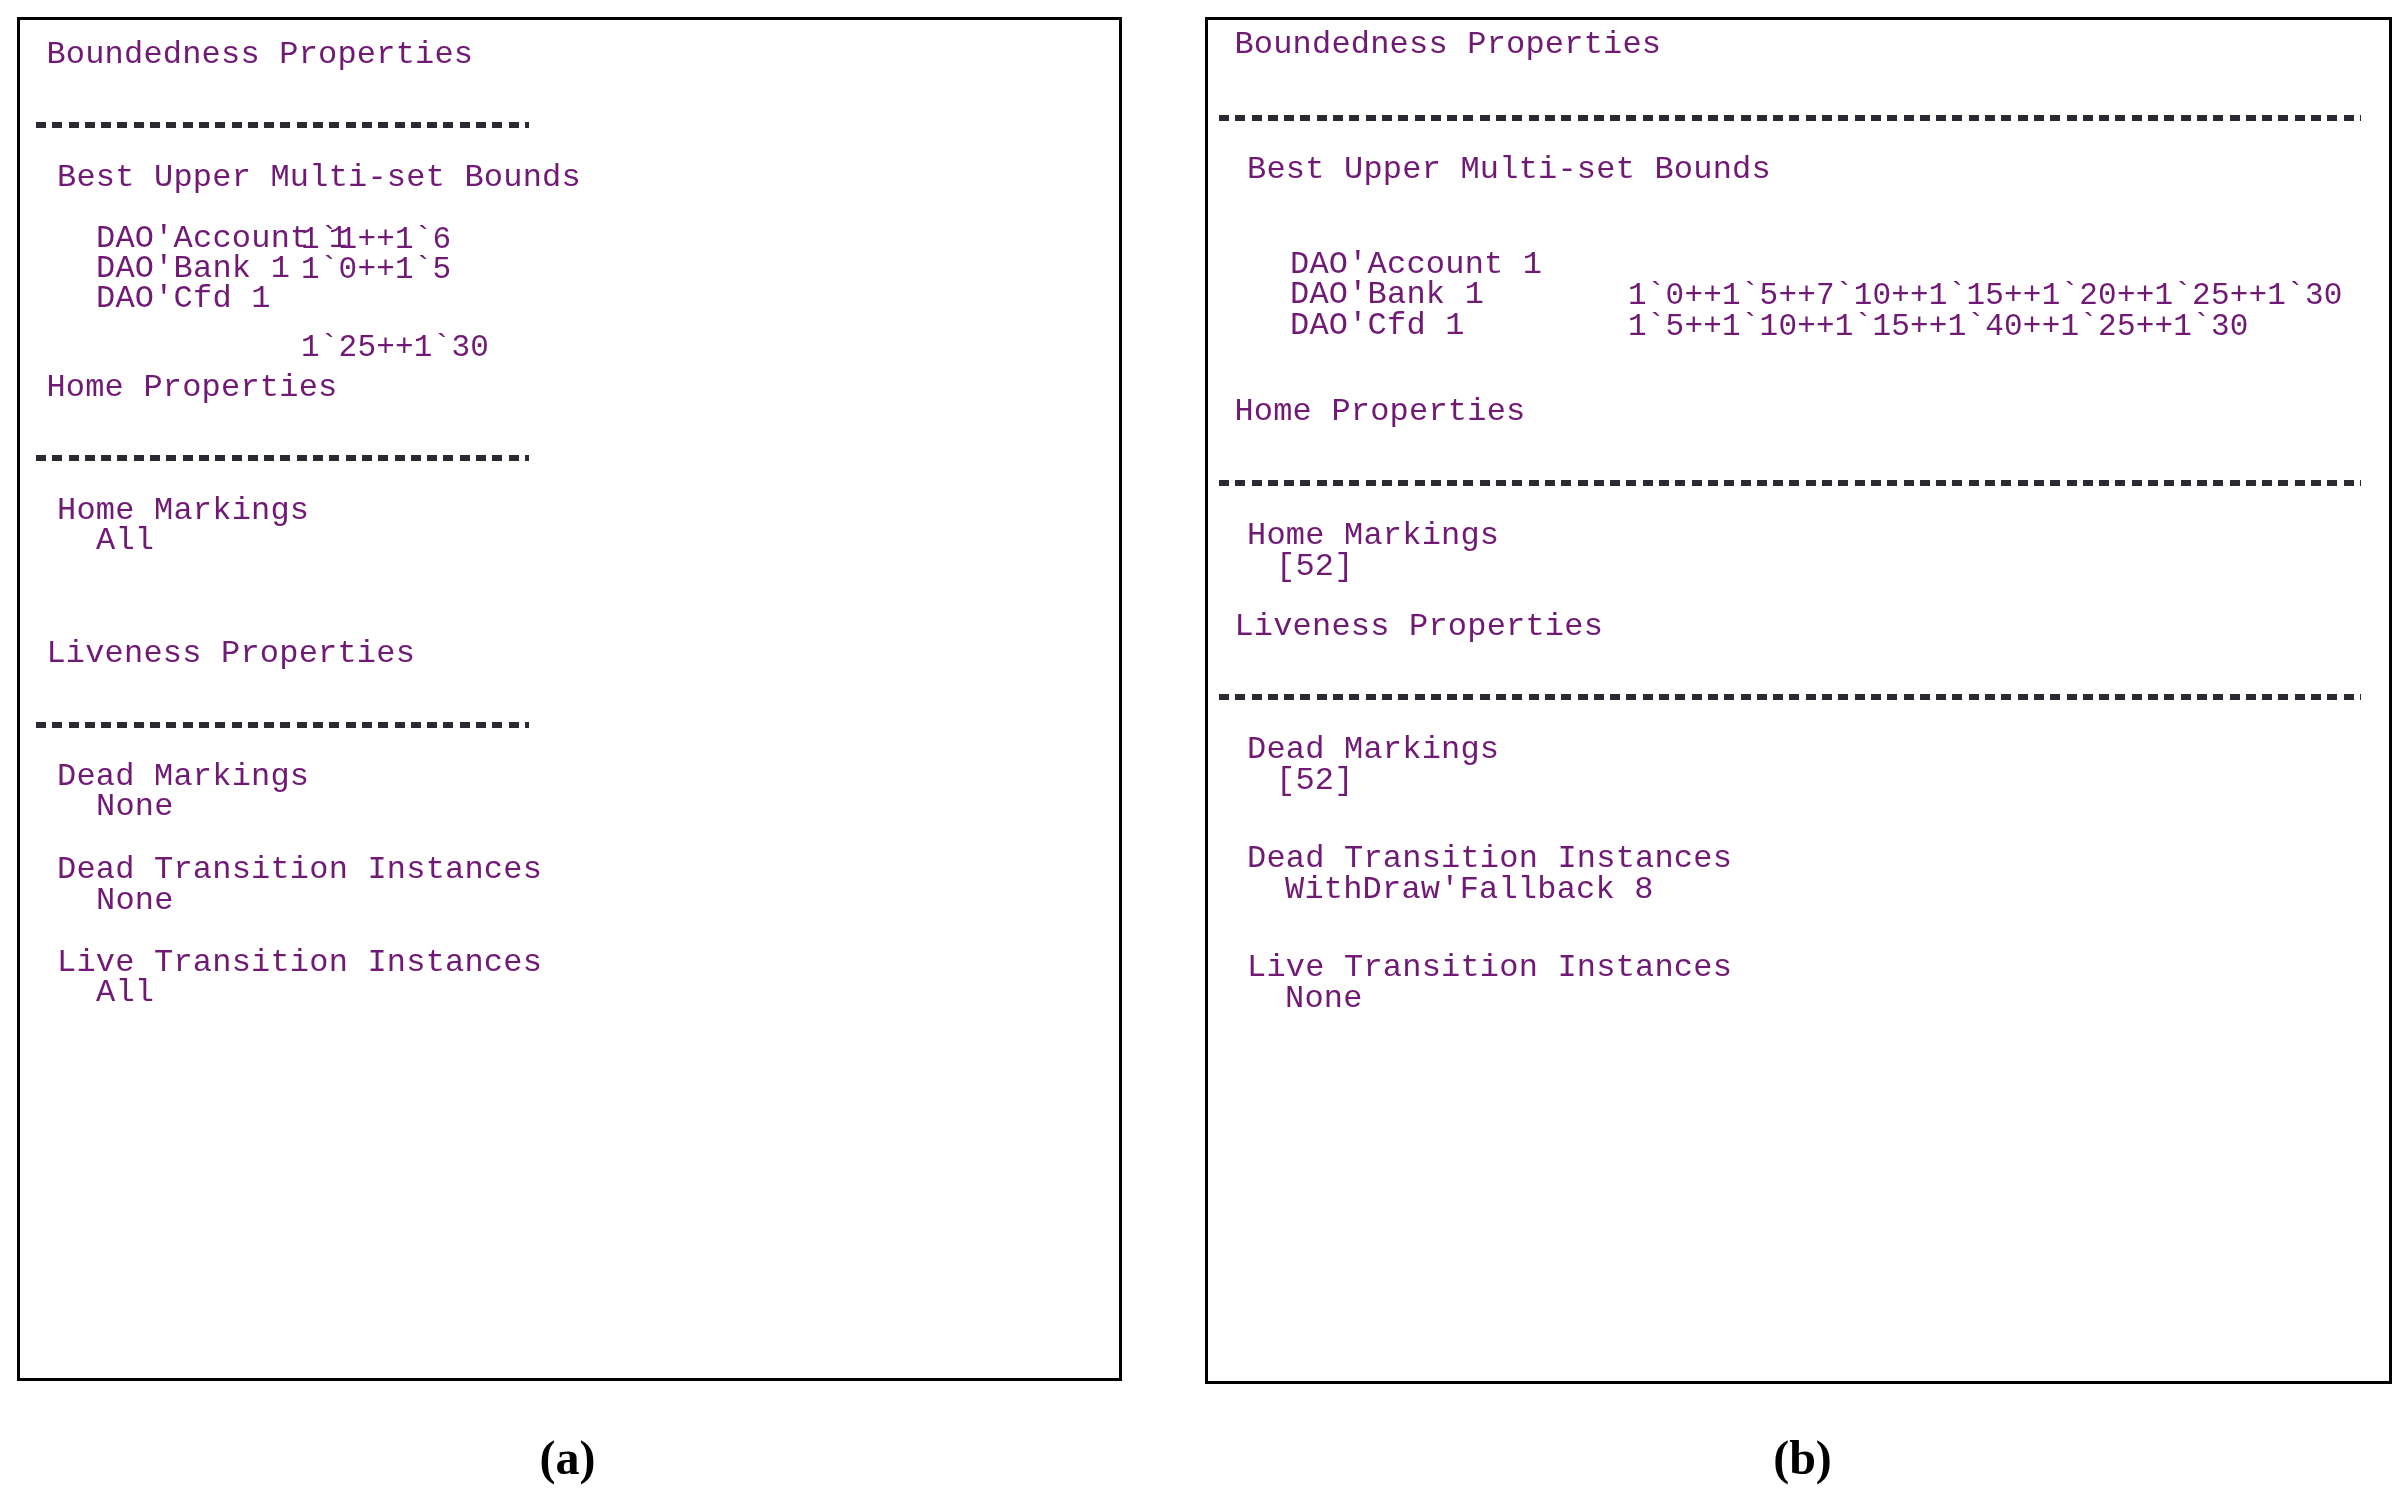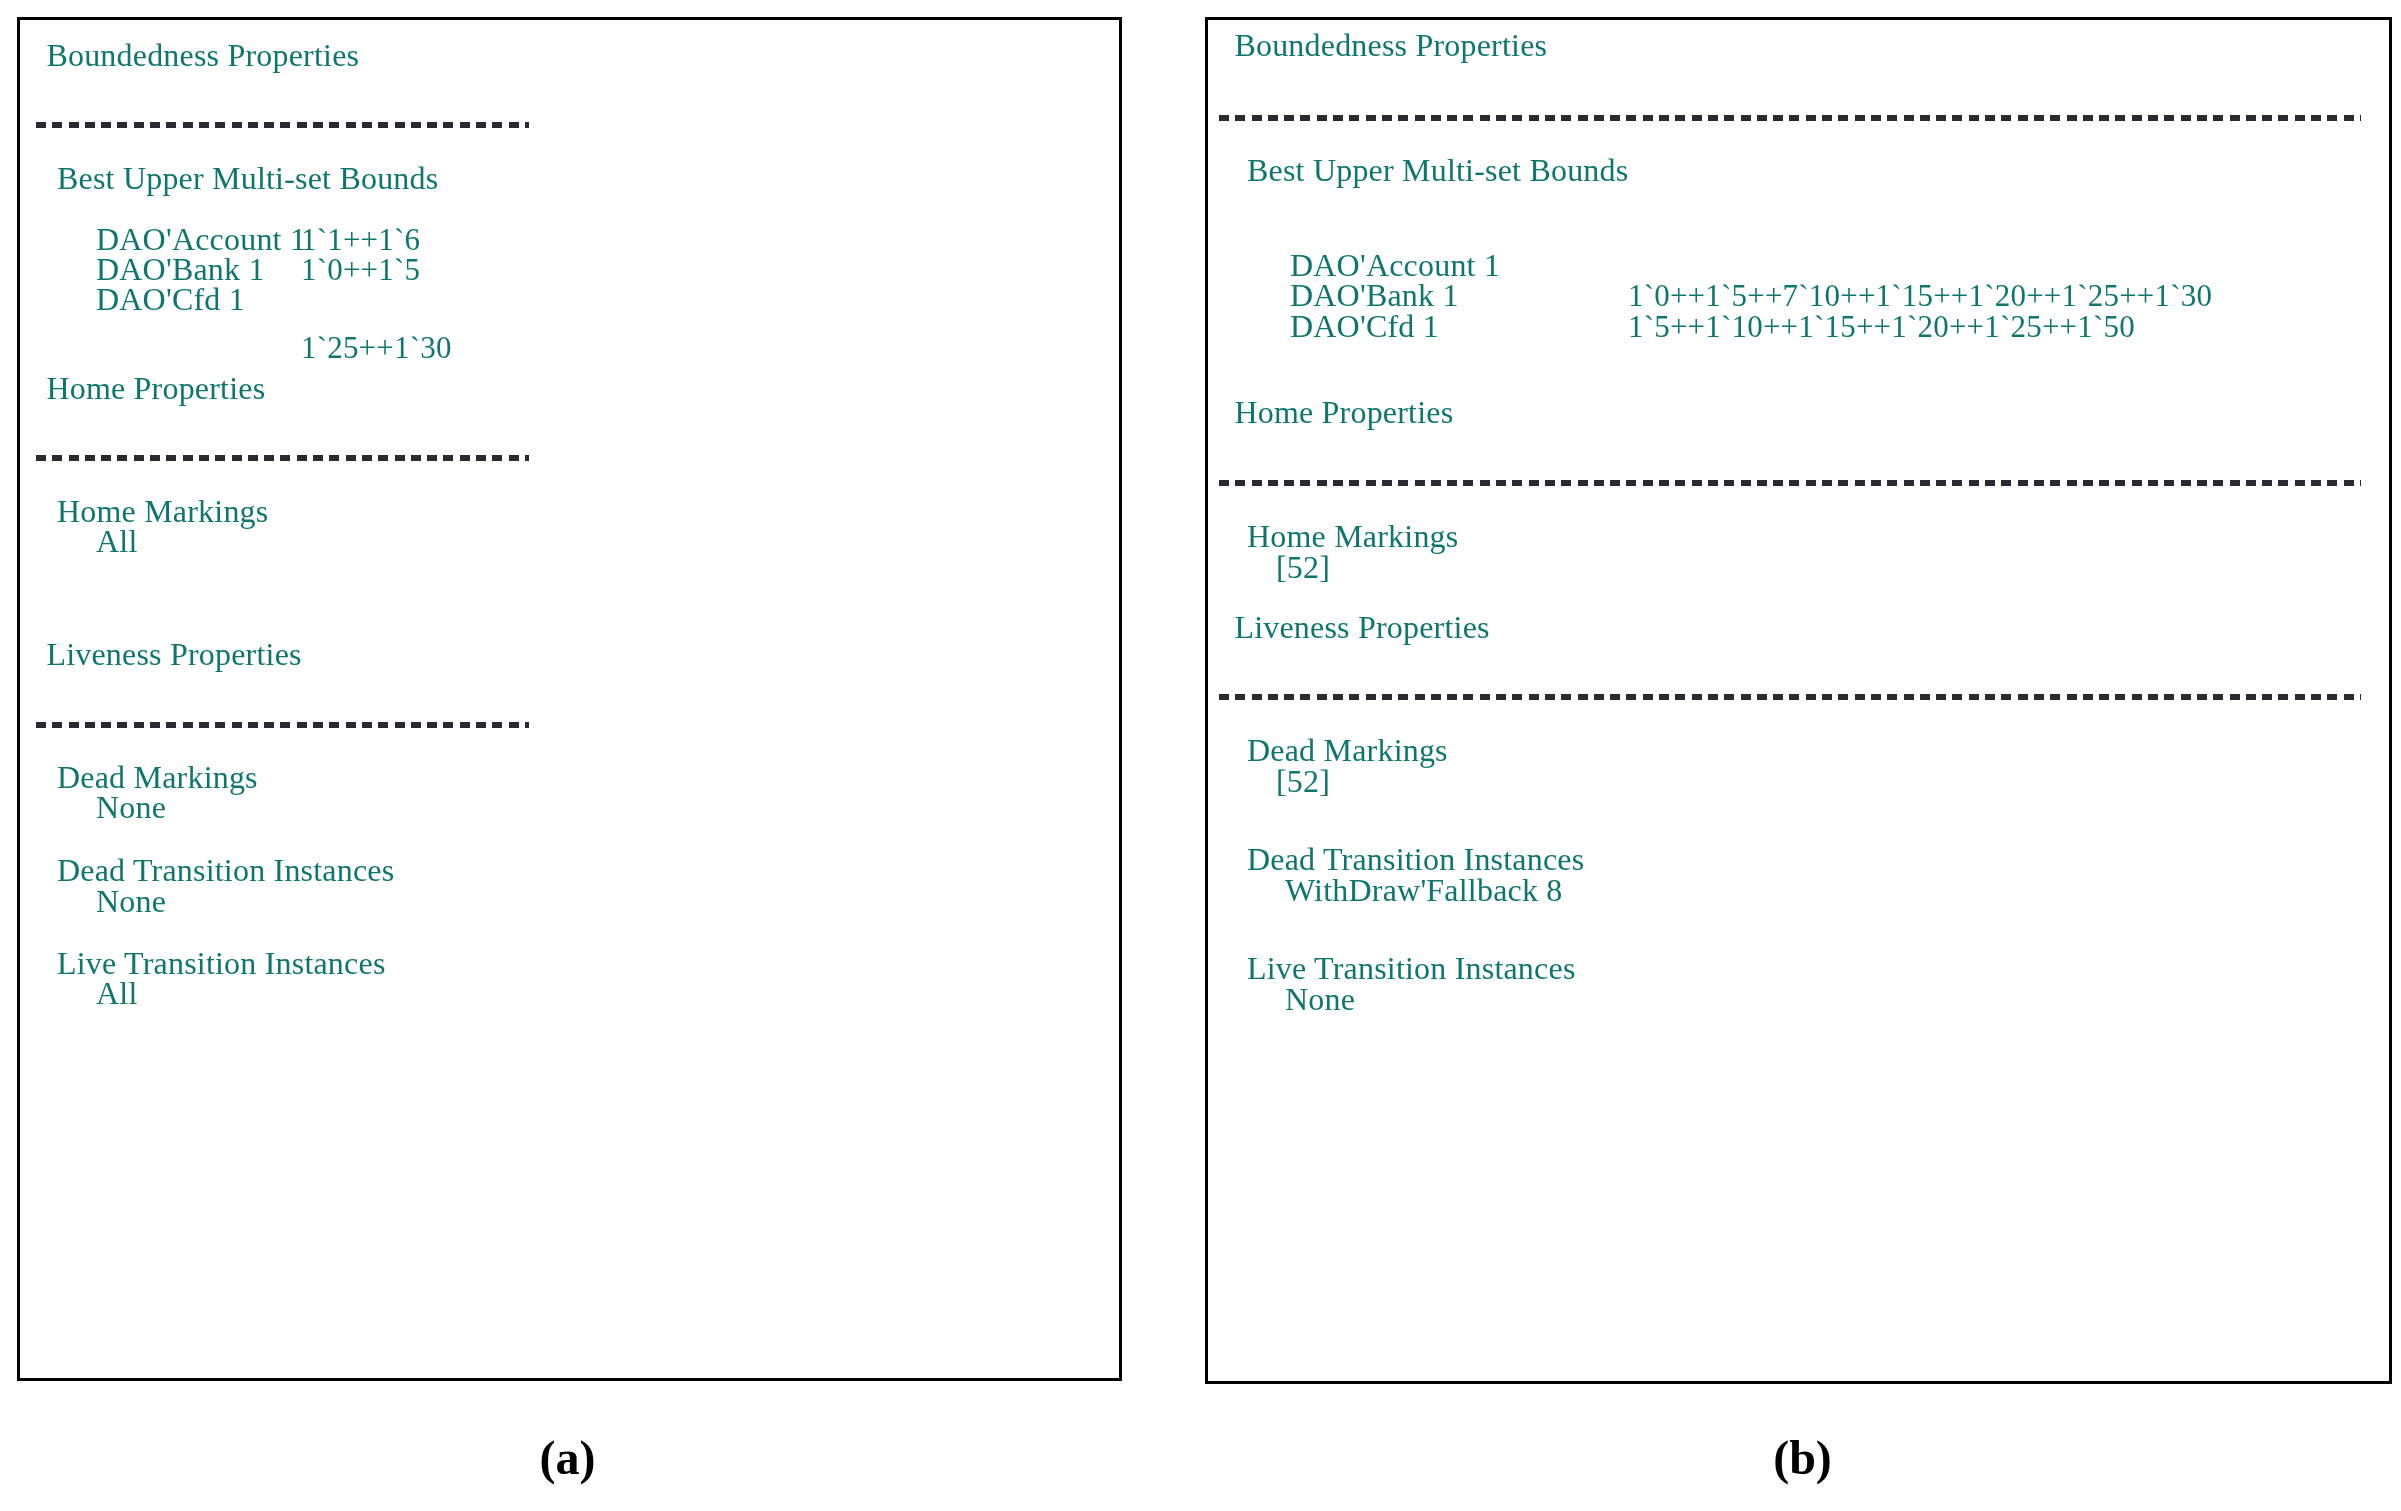--- a/index.html
+++ b/index.html
@@ -47,21 +47,22 @@
     height: 100%;
   }
 
   
   .line {
     position: absolute;
     white-space: pre;
     font-size: 32px;
     line-height: 1;
     letter-spacing: 0.2px;
-    color: #0f766e;
+    color: #701a75;
+    font-family: Liberation Mono, monospace;
   }
   .line.val {
     font-size: 31px;
   }
 
   
   .rule {
     position: absolute;
     height: 6.2px;
     background-image: repeating-linear-gradient(
@@ -136,21 +137,21 @@
       <div class="rule" style="left:11px; top:95px; width:1142px;"></div>
 
       <div class="line" style="left:39px; top:134px;">Best Upper Multi-set Bounds</div>
 
       <div class="line" style="left:82px; top:229px;">DAO'Account 1</div>
 
       <div class="line" style="left:82px; top:259px;">DAO'Bank 1</div>
       <div class="line val" style="left:420px; top:260px;">1`0++1`5++7`10++1`15++1`20++1`25++1`30</div>
 
       <div class="line" style="left:82px; top:290px;">DAO'Cfd 1</div>
-      <div class="line val" style="left:420px; top:291px;">1`5++1`10++1`15++1`20++1`25++1`50</div>
+      <div class="line val" style="left:420px; top:291px;">1`5++1`10++1`15++1`40++1`25++1`30</div>
 
       <div class="line" style="left:26.4px; top:376px;">Home Properties</div>
       <div class="rule" style="left:11px; top:460px; width:1142px;"></div>
 
       <div class="line" style="left:39px; top:500px;">Home Markings</div>
       <div class="line" style="left:68px; top:531px;">[52]</div>
 
       <div class="line" style="left:26.4px; top:591px;">Liveness Properties</div>
       <div class="rule" style="left:11px; top:674px; width:1142px;"></div>
 

